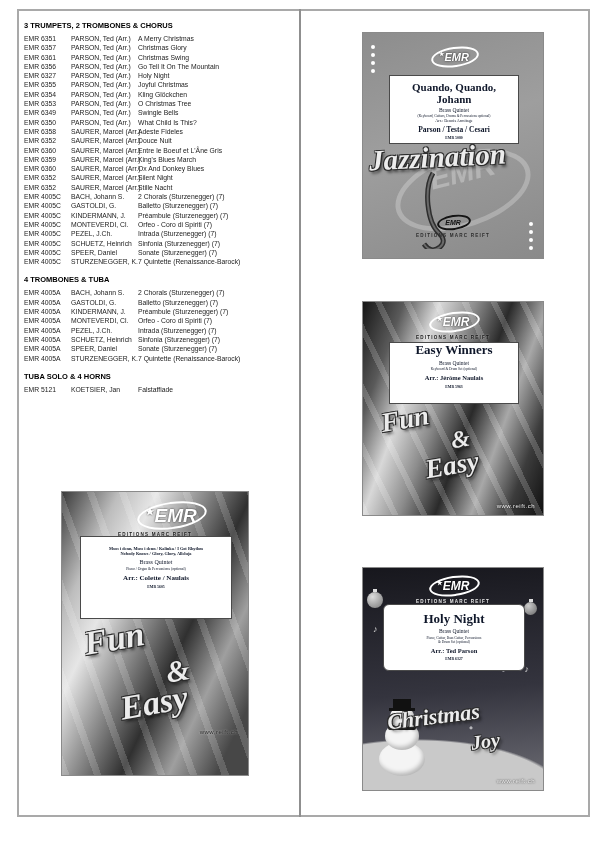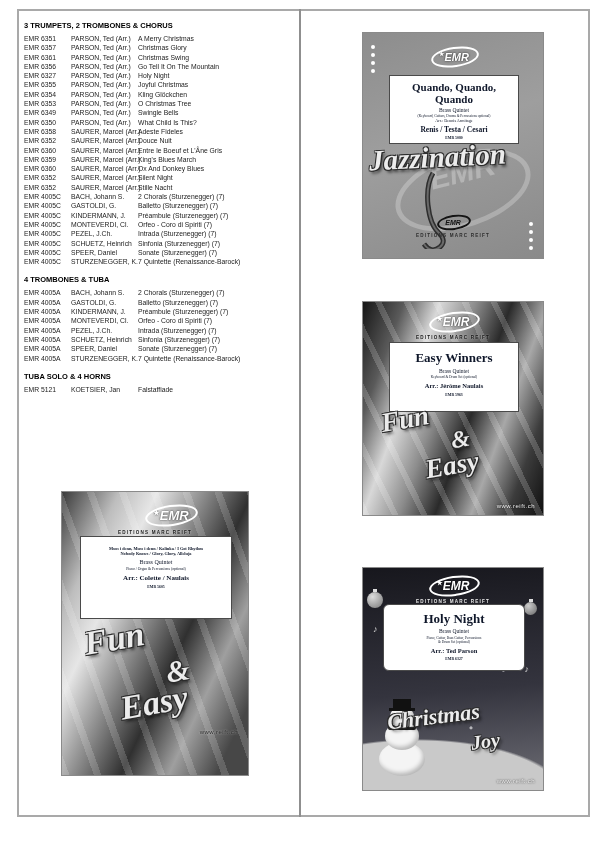--- a/index.html
+++ b/index.html
@@ -331,25 +331,25 @@
       <div class="dot"></div>
         <div class="dot"></div>
         <div class="dot"></div>
         <div class="dot"></div>
     </div>
     <div class="emr emr-light" style="position:absolute;left:76px;top:18px;font-size:11px;">
       <span class="ring"></span><span class="star">★</span><span>EMR</span>
     </div>
     <div class="tbox" style="left:26px;top:42px;width:128px;height:62px;padding-top:5px;">
       <div class="t-title" style="font-size:11px;line-height:12px;">Quando, Quando,</div>
-      <div class="t-title" style="font-size:11px;line-height:12px;">Quando</div>
+      <div class="t-title" style="font-size:11px;line-height:12px;">Johann</div>
       <div class="t-sub" style="font-size:5.5px;margin-top:2px;">Brass Quintet</div>
       <div class="t-tiny" style="font-size:3.5px;">(Keyboard, Guitars, Drums &amp; Percussions optional)</div>
       <div class="t-tiny" style="font-size:4.2px;">Arr.: Dennis Armitage</div>
-      <div class="t-arr" style="font-size:7.5px;margin-top:1px;">Renis / Testa / Cesari</div>
+      <div class="t-arr" style="font-size:7.5px;margin-top:1px;">Parson / Testa / Cesari</div>
       <div class="t-ref" style="font-size:3.8px;margin-top:2px;">EMR 5080</div>
     </div>
     <div class="swoosh"></div>
     <div class="ghost-emr">EMR</div>
     <div class="bigtxt" style="left:6px;top:108px;font-size:29px;transform:rotate(-3deg);">Jazzination</div>
     <div class="sax">
       <svg width="40" height="78" viewBox="0 0 40 78">
         <path d="M22 2 q-7 12 -5 32 q2 20 11 28 q8 8 1 14 q-9 7 -16 -3" stroke="#2e2e2e" stroke-width="5" fill="none"></path>
         <path d="M22 2 q-7 12 -5 32 q2 20 11 28 q8 8 1 14 q-9 7 -16 -3" stroke="#6a6a6a" stroke-width="2" fill="none"></path>
       </svg>
@@ -362,21 +362,21 @@
     </div>
   </div>
 
   <div class="cover cov-easy">
     <div style="position:absolute;left:0;right:0;top:10px;text-align:center;">
       <div class="emr emr-light" style="font-size:12px;">
         <span class="ring"></span><span class="star">★</span><span>EMR</span>
       </div>
       <div class="pub" style="color:#161616;margin-top:5px;text-shadow:0 0 2px rgba(255,255,255,.6);">EDITIONS MARC REIFT</div>
     </div>
-    <div class="tbox" style="left:26px;top:40px;width:128px;height:60px;padding-top:8px;">
+    <div class="tbox" style="left:26px;top:40px;width:128px;height:60px;">
       <div class="t-title" style="font-size:13px;line-height:14px;">Easy Winners</div>
       <div class="t-sub" style="font-size:5.5px;margin-top:3px;">Brass Quintet</div>
       <div class="t-tiny" style="font-size:3.5px;">Keyboard &amp; Drum Set (optional)</div>
       <div class="t-arr" style="font-size:6.5px;margin-top:3px;">Arr.: Jérôme Naulais</div>
       <div class="t-ref" style="font-size:3.8px;margin-top:4px;">EMR 5963</div>
     </div>
     <div class="bigtxt" style="left:18px;top:102px;font-size:27px;transform:rotate(-10deg);">Fun</div>
     <div class="bigtxt" style="left:88px;top:124px;font-size:24px;transform:rotate(-10deg);">&amp;</div>
     <div class="bigtxt" style="left:62px;top:148px;font-size:27px;transform:rotate(-10deg);">Easy</div>
     <div class="url" style="right:8px;bottom:6px;color:#f2f2f2;text-shadow:0 0 2px #000;">www.reift.ch</div>
@@ -415,21 +415,21 @@
       <div class="sm-eye" style="left:26px;bottom:60px;"></div>
       <div class="sm-eye" style="left:33px;bottom:60px;"></div>
     </div>
     <div class="bigtxt" style="left:24px;top:136px;font-size:22px;transform:rotate(-7deg);">Christmas</div>
     <div class="bigtxt" style="left:108px;top:162px;font-size:20px;transform:rotate(-7deg);">Joy</div>
     <div class="url" style="right:8px;bottom:6px;color:#f2f2f2;text-shadow:0 0 2px #000;">www.reift.ch</div>
   </div>
 
   <div class="cover cov-golden">
     <div style="position:absolute;left:0;right:0;top:14px;text-align:center;">
-      <div class="emr emr-light" style="font-size:13px;margin-left:32px;">
+      <div class="emr emr-light" style="font-size:19px;margin-left:32px;">
         <span class="ring"></span><span class="star">★</span><span>EMR</span>
       </div>
       <div class="pub" style="color:#1a1a1a;margin-top:6px;text-shadow:0 0 2px rgba(255,255,255,.6);">EDITIONS MARC REIFT</div>
     </div>
     <div class="tbox" style="left:18px;top:44px;width:150px;height:74px;padding-top:7px;">
       <div class="t-arr" style="font-size:4.3px;margin-top:2px;">Muss i denn, Muss i denn / Kalinka / I Got Rhythm</div>
       <div class="t-arr" style="font-size:4.3px;">Nobody Knows / Glory, Glory, Alleluja</div>
       <div class="t-sub" style="font-size:6px;margin-top:3px;">Brass Quintet</div>
       <div class="t-tiny" style="font-size:3.8px;">Piano / Organ &amp; Percussions (optional)</div>
       <div class="t-arr" style="font-size:7px;margin-top:3px;">Arr.: Colette / Naulais</div>

